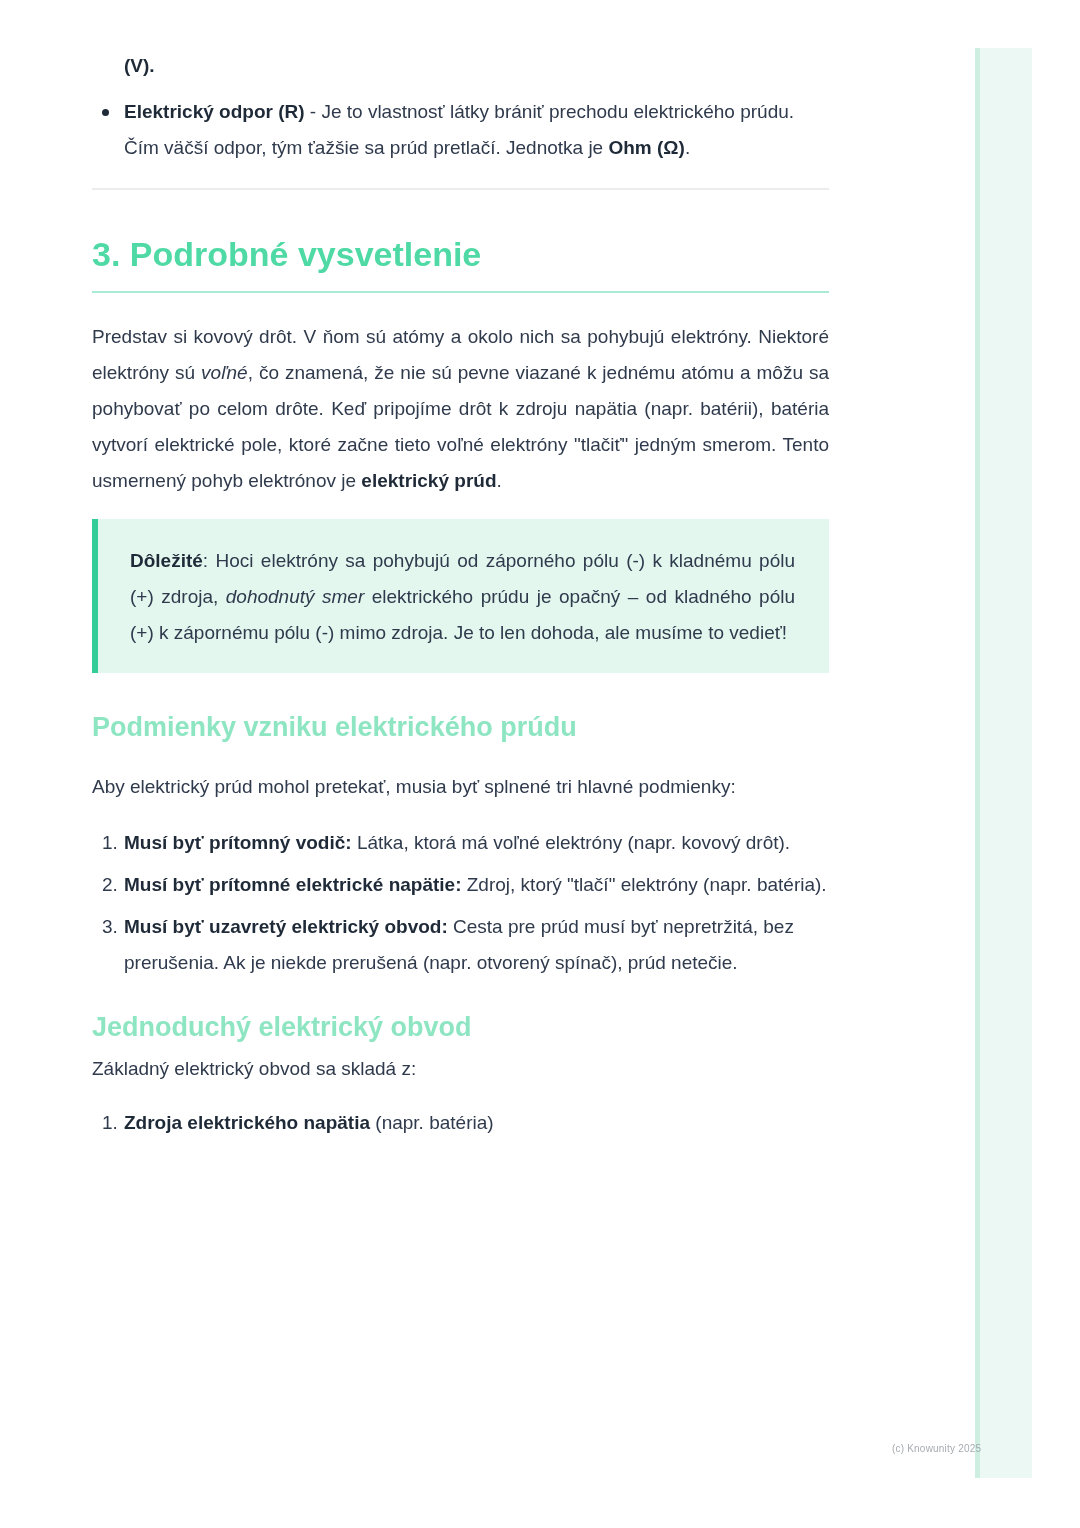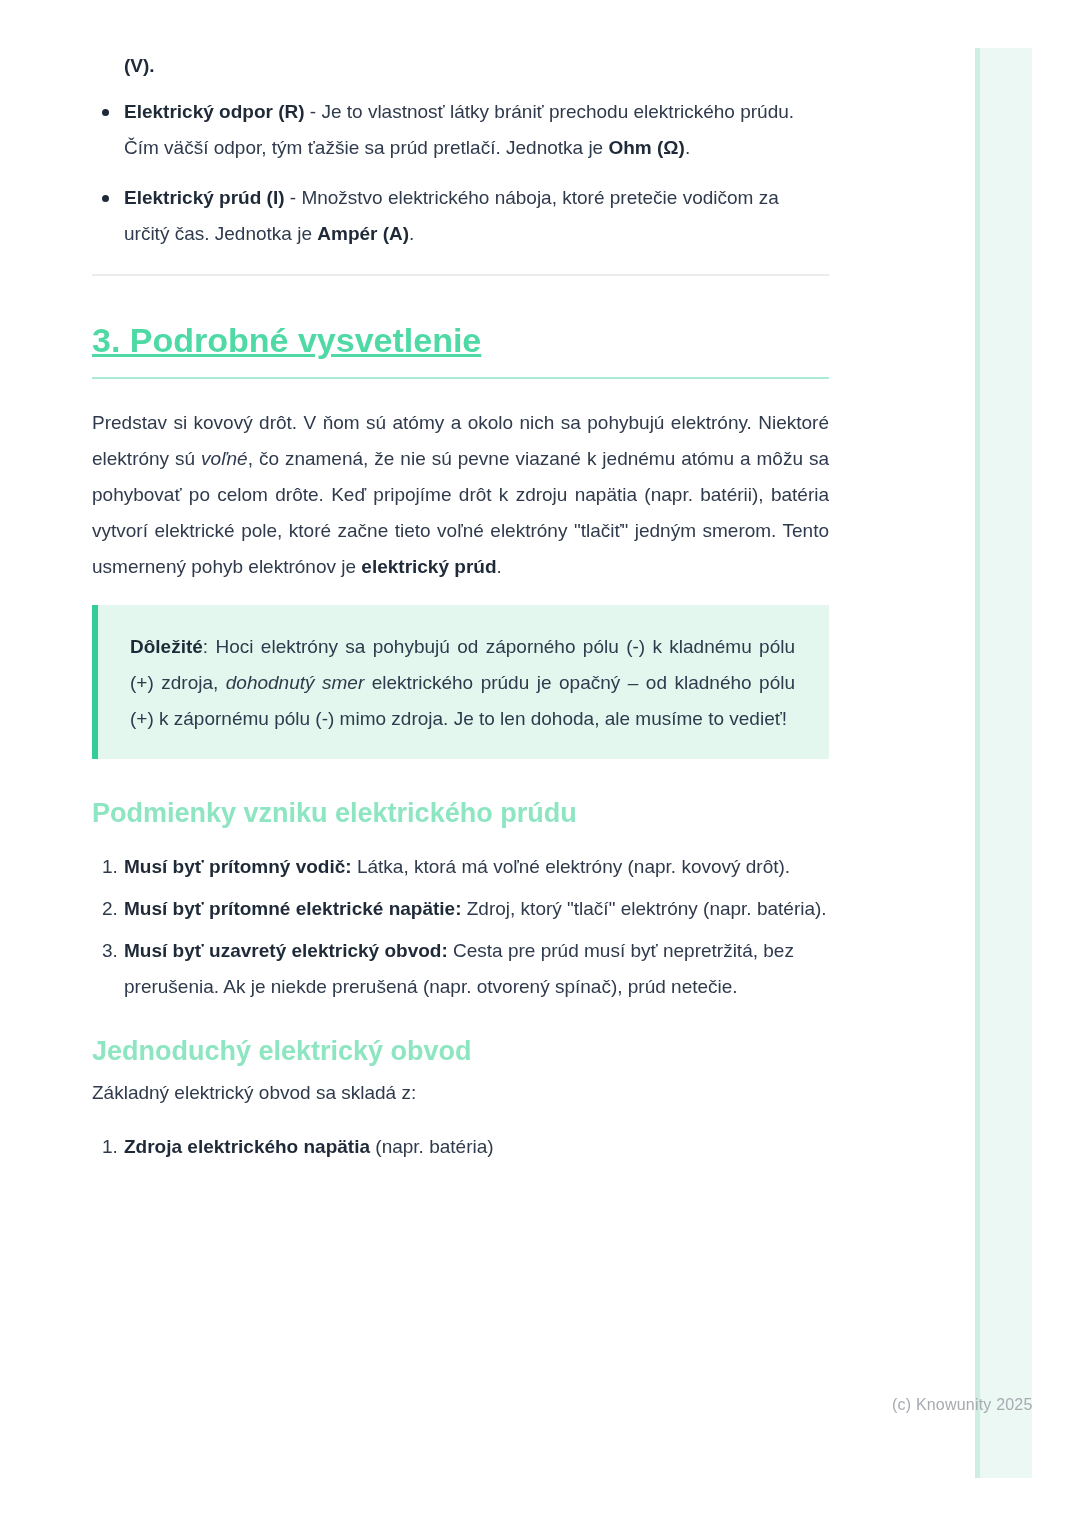--- a/index.html
+++ b/index.html
@@ -48,21 +48,20 @@
     border: none;
     border-top: 2px solid var(--divider, #ebecee);
     margin: 22px 0 0 0;
   }
   .h1 {
     margin: 44px 0 0 0;
     font-size: 34px; line-height: 40px; font-weight: 700;
     color: var(--accent, #4ed9a5);
     padding-bottom: 17px;
     border-bottom: 2px solid var(--underline, #a9ecd3);
-    text-decoration: underline;
   }
   .h2 {
     margin: 38px 0 0 0;
     font-size: 27px; line-height: 32px; font-weight: 700;
     color: var(--accent-light, #8de5c2);
   }
   .h2--tight { margin-top: 30px; }
   .para { margin: 26px 0 0 0; }
   .para--tight { margin-top: 8px; }
   .just { text-align: justify; }
@@ -74,22 +73,22 @@
     padding: 24px 34px 22px 32px;
     box-sizing: border-box;
   }
   .olist { margin-top: 20px; }
   .olist--last { margin-top: 18px; }
   .olist-item { display: flex; margin-bottom: 6px; }
   .olist-num { flex: 0 0 22px; margin-left: 10px; }
   .olist-text { flex: 1; }
   .footer-copyright {
     position: absolute;
-    top: 1396px; left: 892px;
-    font-size: 16px; line-height: 18px;
+    top: 1440px; left: 892px;
+    font-size: 10px; line-height: 18px;
     color: var(--footer-text, #a6abb0);
     letter-spacing: 0.2px;
   }
 </style>
 </head>
 <body>
 
 <div class="page">
 
   <div class="side-accent-bar"></div>
@@ -98,41 +97,36 @@
 
     <div class="hanging-line">(V).</div>
 
     <div class="bullet-list">
       <div class="bullet-item">
         <span class="bullet-marker">
             <span class="bullet-dot"></span>
           </span>
         <span class="rich"><span class="b">Elektrický odpor (R)</span><span> - Je to vlastnosť látky brániť prechodu elektrického prúdu. Čím väčší odpor, tým ťažšie sa prúd pretlačí. Jednotka je </span><span class="b">Ohm (Ω)</span><span>.</span></span>
       </div>
-      <div class="bullet-item">
-        <span class="bullet-marker">
-            <span class="bullet-dot"></span>
-          </span>
-        <span class="rich"><span class="b">Elektrický prúd (I)</span><span> - Množstvo elektrického náboja, ktoré pretečie vodičom za určitý čas. Jednotka je </span><span class="b">Ampér (A)</span><span>.</span></span>
-      </div>
     </div>
 
     <hr class="divider">
 
     <div class="h1">3. Podrobné vysvetlenie</div>
 
 
     <div class="para just rich"><span>Predstav si kovový drôt. V ňom sú atómy a okolo nich sa pohybujú elektróny. Niektoré elektróny sú </span><span class="i">voľné</span><span>, čo znamená, že nie sú pevne viazané k jednému atómu a môžu sa pohybovať po celom drôte. Keď pripojíme drôt k zdroju napätia (napr. batérii), batéria vytvorí elektrické pole, ktoré začne tieto voľné elektróny "tlačiť" jedným smerom. Tento usmernený pohyb elektrónov je </span><span class="b">elektrický prúd</span><span>.</span></div>
 
     <div class="callout">
       <div class="just rich"><span class="b">Dôležité</span><span>: Hoci elektróny sa pohybujú od záporného pólu (-) k kladnému pólu (+) zdroja, </span><span class="i">dohodnutý smer</span><span> elektrického prúdu je opačný – od kladného pólu (+) k zápornému pólu (-) mimo zdroja. Je to len dohoda, ale musíme to vedieť!</span></div>
     </div>
 
     <div class="h2">Podmienky vzniku elektrického prúdu</div>
 
+    <div class="para">Aby elektrický prúd mohol pretekať, musia byť splnené tri hlavné podmienky:</div>
 
     <div class="olist">
       <div class="olist-item">
         <span class="olist-num">1.</span>
         <span class="olist-text rich"><span class="b">Musí byť prítomný vodič:</span><span> Látka, ktorá má voľné elektróny (napr. kovový drôt).</span></span>
       </div>
       <div class="olist-item">
         <span class="olist-num">2.</span>
         <span class="olist-text rich"><span class="b">Musí byť prítomné elektrické napätie:</span><span> Zdroj, ktorý "tlačí" elektróny (napr. batéria).</span></span>
       </div>

